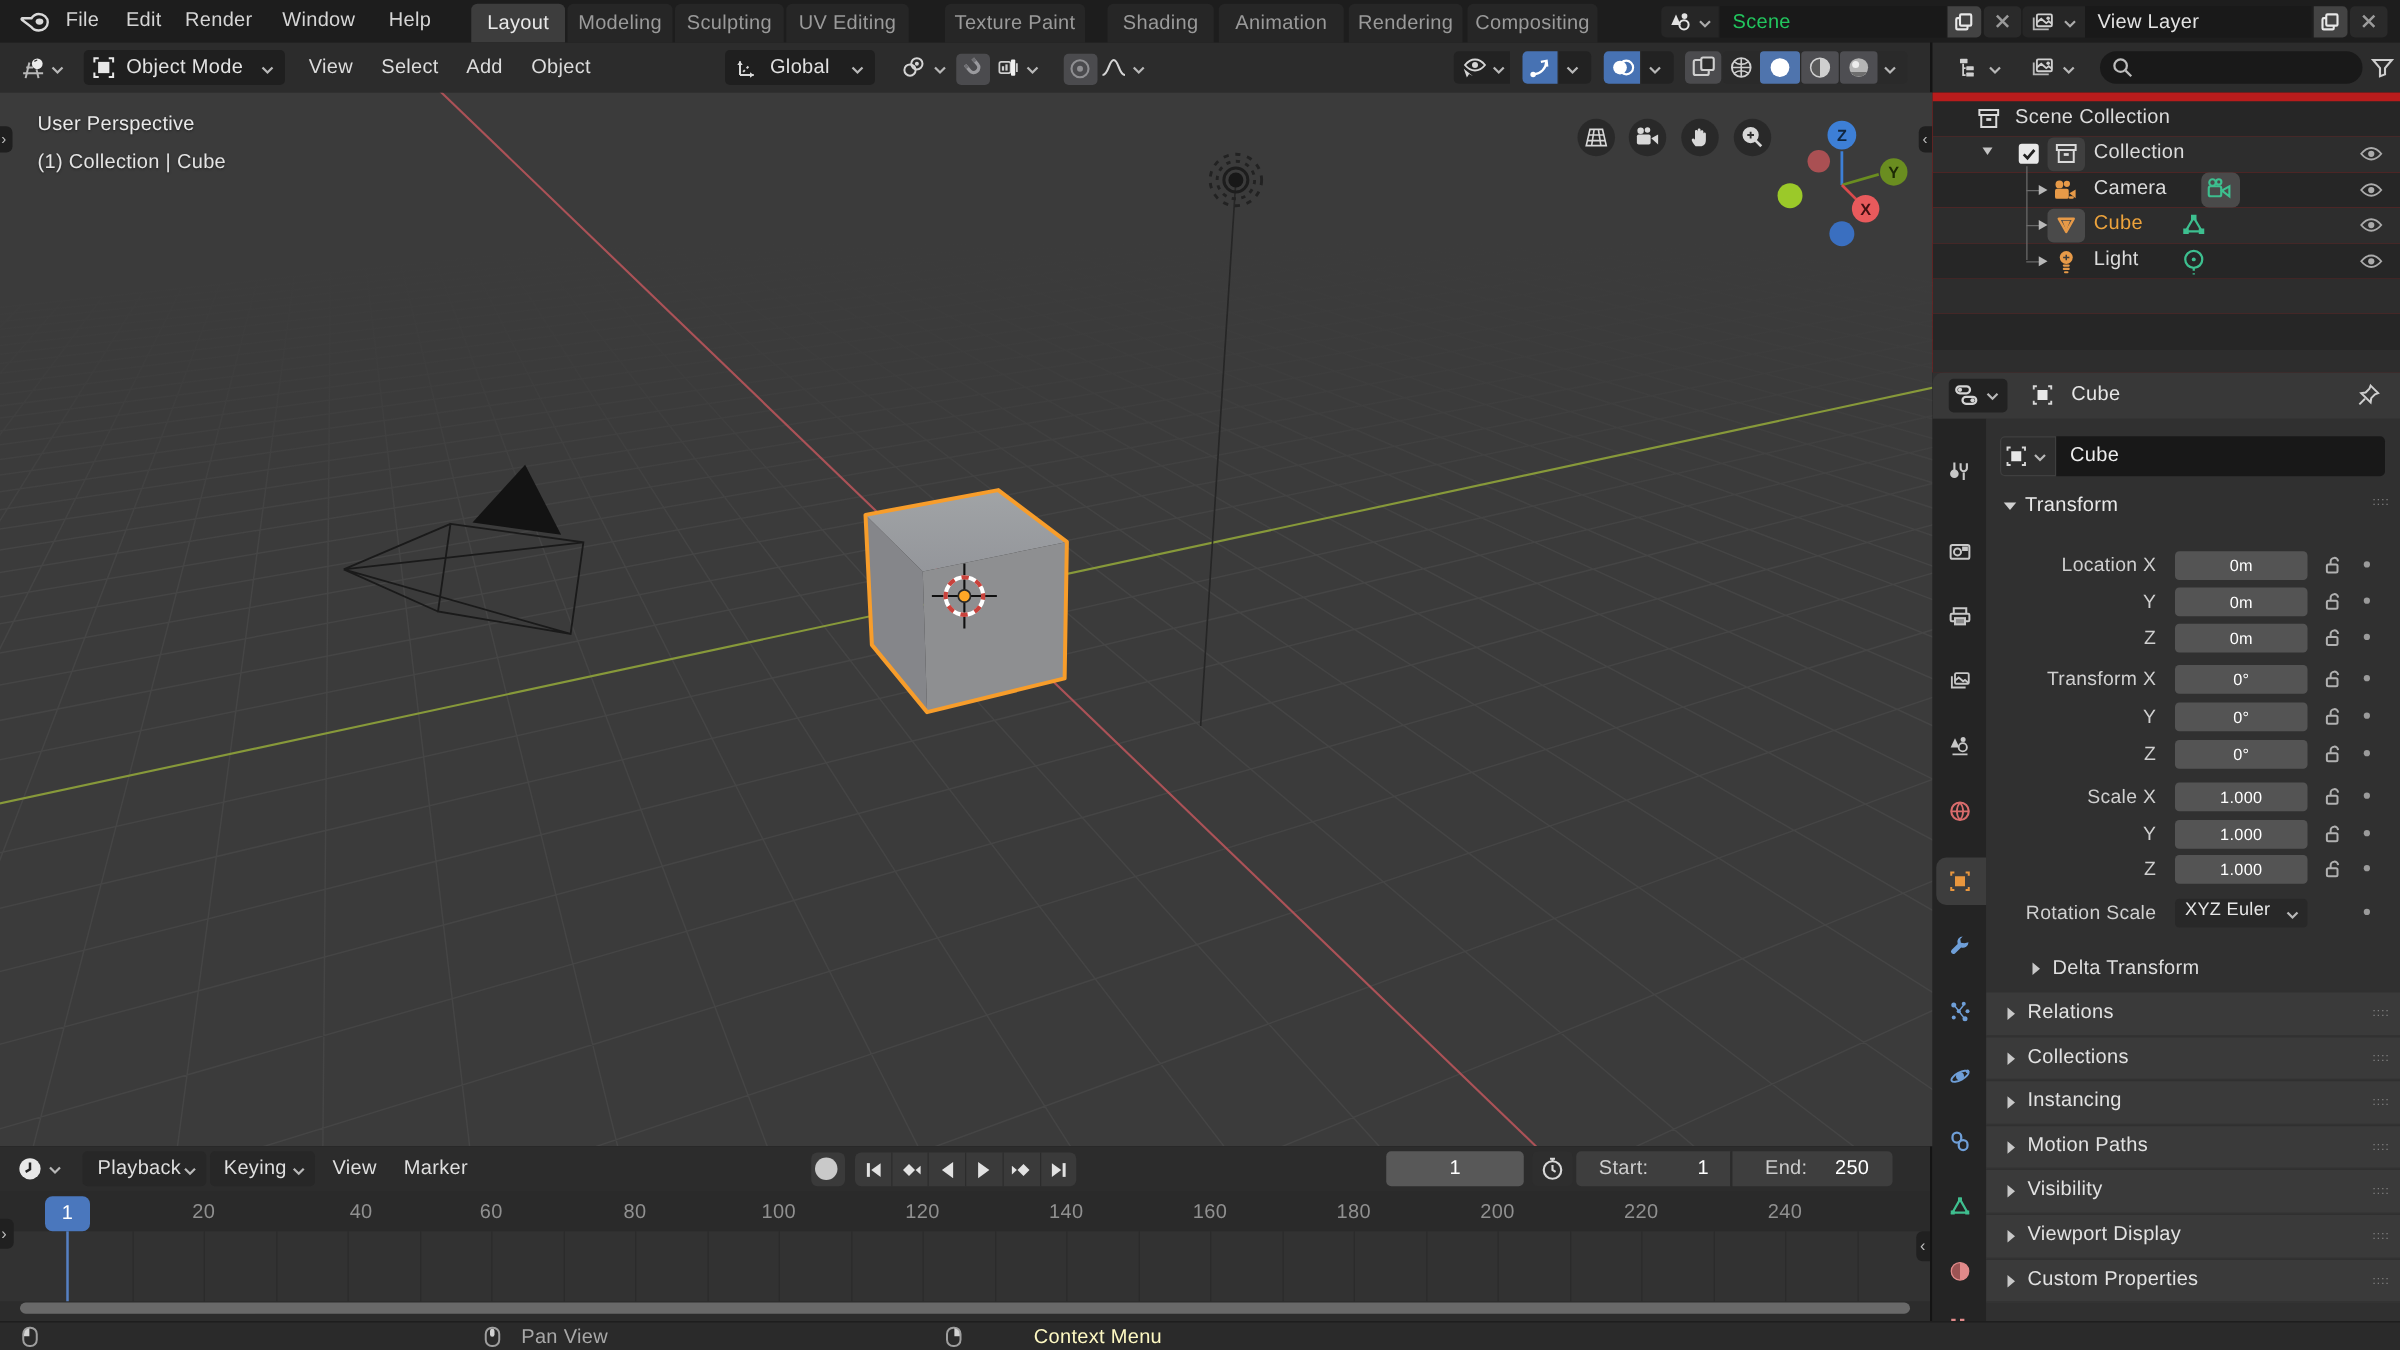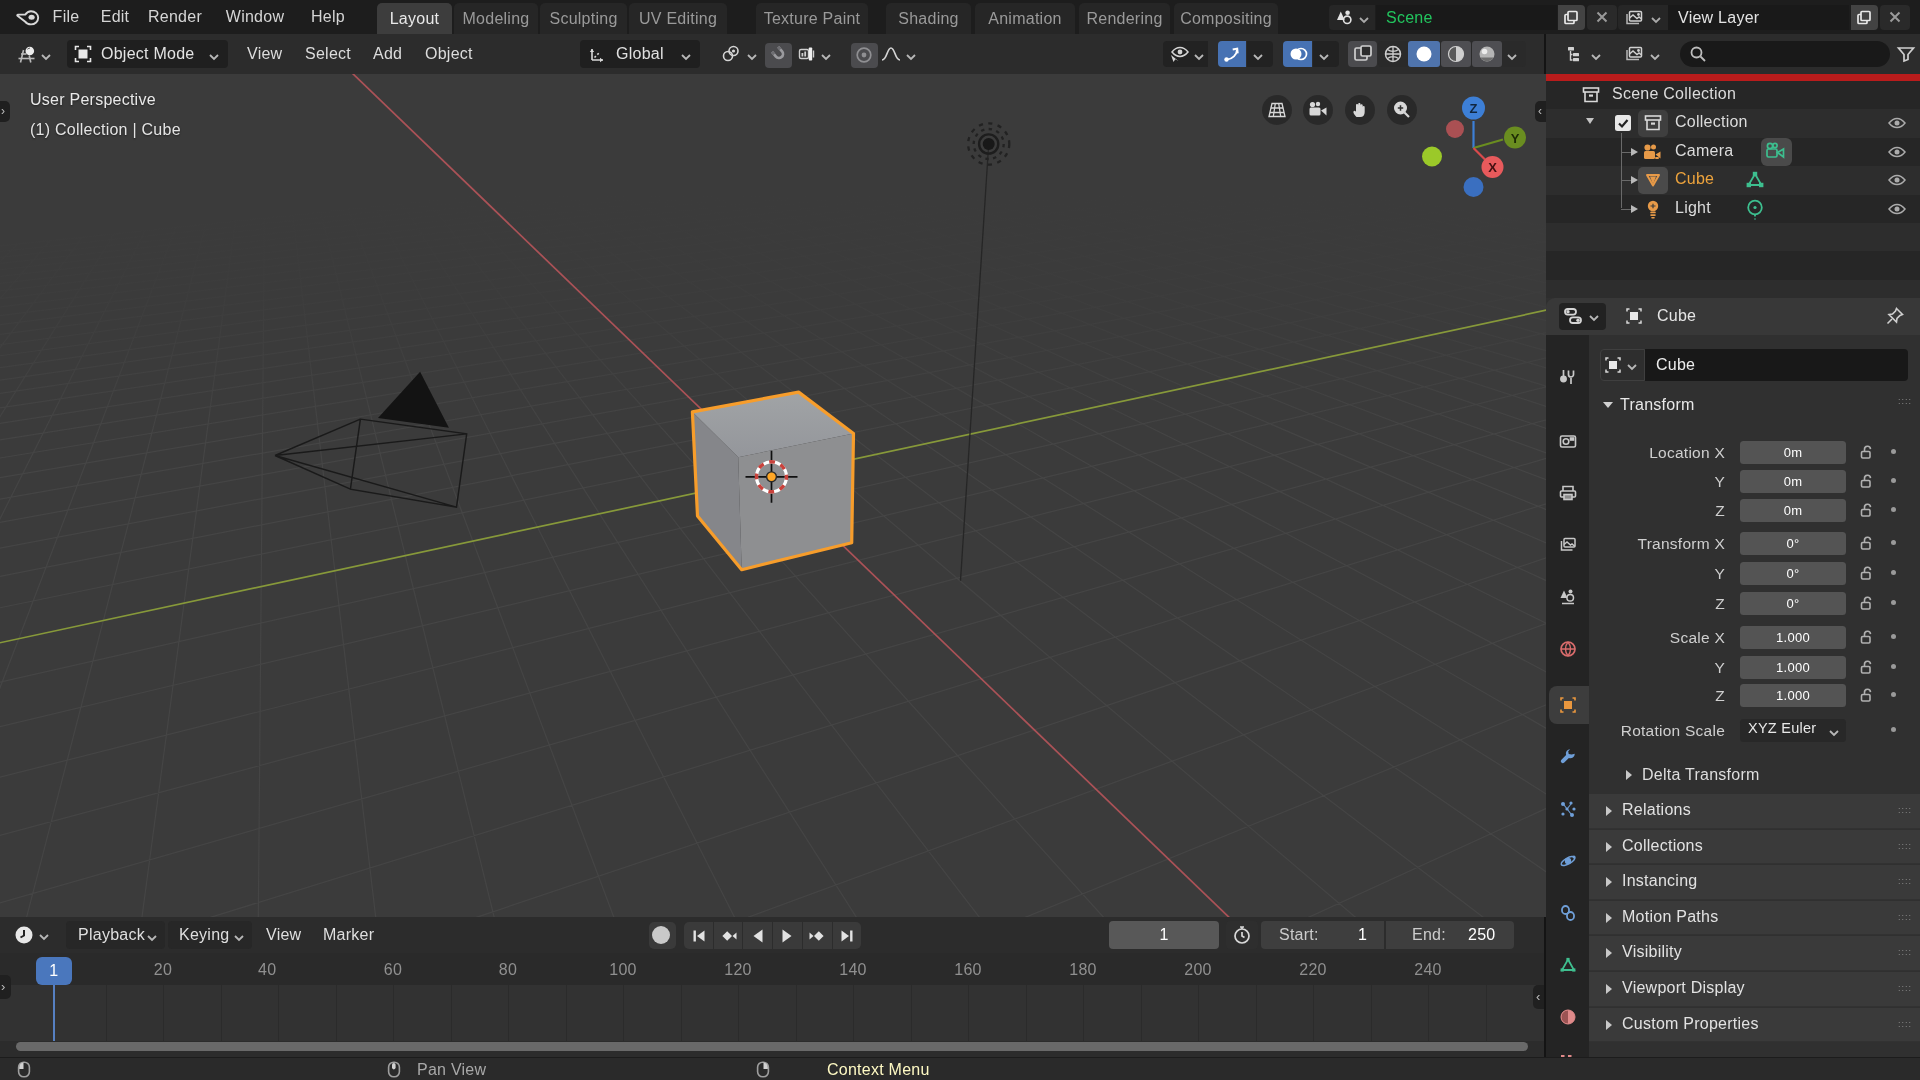--- a/index.html
+++ b/index.html
@@ -754,21 +754,21 @@
         <path d="M11 8v4l2.5 1.5M9 3h4M11 3v2" stroke="#d8d8d8" stroke-width="1.7" fill="none"></path>
       </svg></div>
     <div class="abs" style="left:1261px;top:4px;width:124px;height:28px;background:#3e3e3e;border-radius:4px 0 0 4px;border-right:1px solid #2c2c2c"></div>
     <div class="txt" style="left:1279px;top:9px;color:#cccccc">Start:</div>
     <div class="txt" style="left:1358px;top:9px;color:#fff">1</div>
     <div class="abs" style="left:1386px;top:4px;width:128px;height:28px;background:#3e3e3e;border-radius:0 4px 4px 0"></div>
     <div class="txt" style="left:1412px;top:9px;color:#cccccc">End:</div>
     <div class="txt" style="left:1468px;top:9px;color:#fff">250</div>
     <div class="abs" style="left:0;top:36px;width:1544px;height:32px;background:#2a2a2a"></div>
     <div class="txt" style="left:143px;top:44px;width:40px;text-align:center;color:#909090">20</div>
-    <div class="txt" style="left:258px;top:44px;width:40px;text-align:left;color:#909090">40</div>
+    <div class="txt" style="left:258px;top:44px;width:40px;text-align:right;color:#909090">40</div>
     <div class="txt" style="left:373px;top:44px;width:40px;text-align:center;color:#909090">60</div>
     <div class="txt" style="left:488px;top:44px;width:40px;text-align:center;color:#909090">80</div>
     <div class="txt" style="left:603px;top:44px;width:40px;text-align:center;color:#909090">100</div>
     <div class="txt" style="left:718px;top:44px;width:40px;text-align:center;color:#909090">120</div>
     <div class="txt" style="left:833px;top:44px;width:40px;text-align:center;color:#909090">140</div>
     <div class="txt" style="left:948px;top:44px;width:40px;text-align:center;color:#909090">160</div>
     <div class="txt" style="left:1063px;top:44px;width:40px;text-align:center;color:#909090">180</div>
     <div class="txt" style="left:1178px;top:44px;width:40px;text-align:center;color:#909090">200</div>
     <div class="txt" style="left:1293px;top:44px;width:40px;text-align:center;color:#909090">220</div>
     <div class="txt" style="left:1408px;top:44px;width:40px;text-align:center;color:#909090">240</div>

